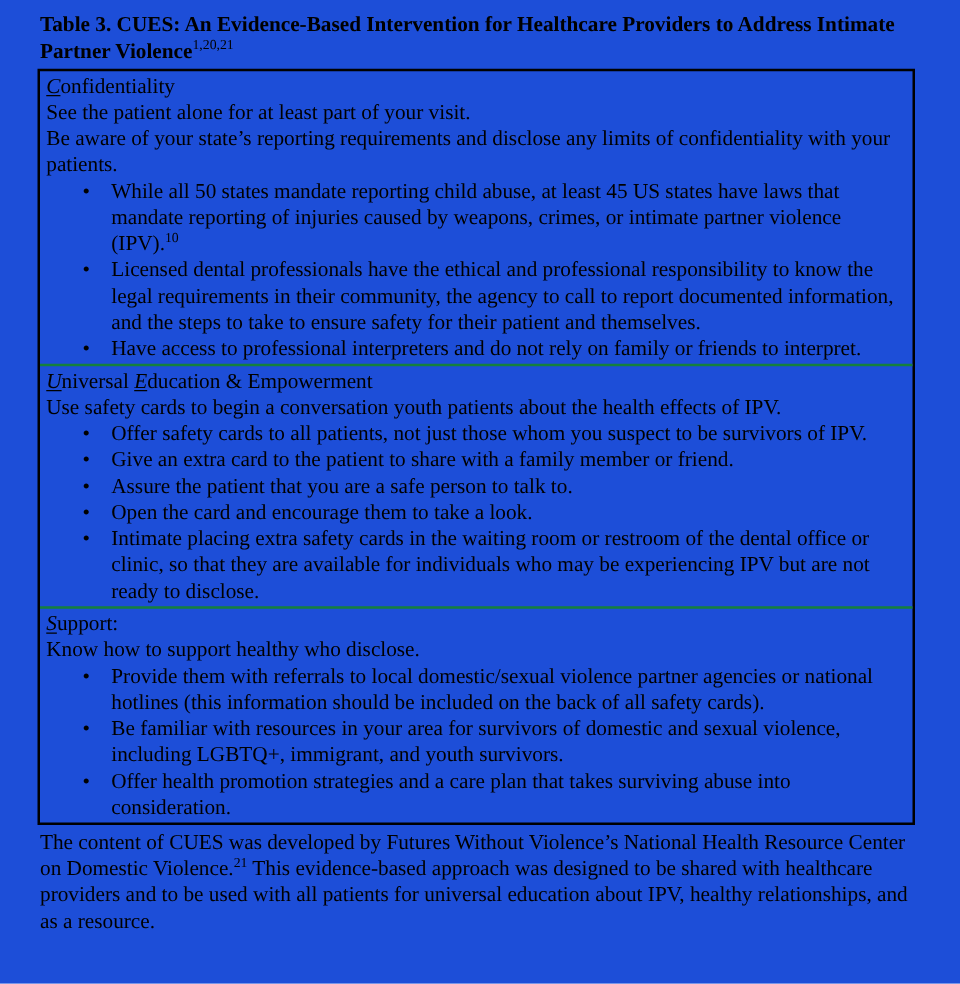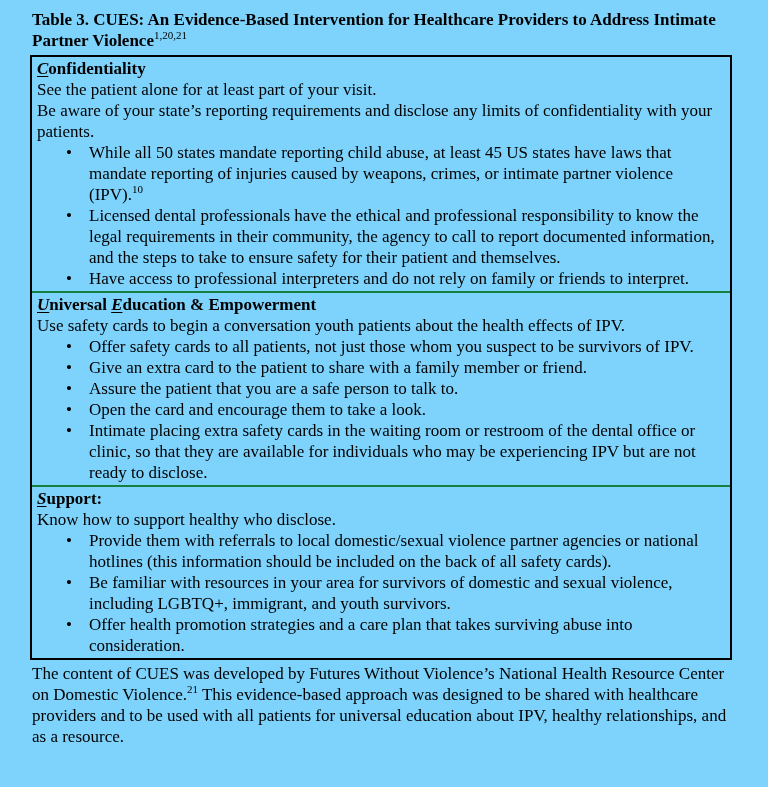--- a/index.html
+++ b/index.html
@@ -5,21 +5,21 @@
   html, body { margin: 0; padding: 0; background: #ffffff; }
   .page {
     width: 768px;
     height: 787px;
     box-sizing: border-box;
     padding: 9px 36px 6px 30px;
     font-family: "Liberation Serif", "DejaVu Serif", serif;
     font-size: 17px;
     line-height: 21px;
     color: #000000;
-    background: #7dd3fc;
+    background: #1d4ed8;
     overflow: hidden;
   }
   .title {
     font-size: 17px;
     line-height: 21px;
     font-weight: bold;
     margin: 0 0 4px 2px;
   }
   .title sup { font-weight: normal; }
   sup {
@@ -32,21 +32,21 @@
   }
   .section {
     padding: 1px 8px 2px 5px;
   }
   .section + .section {
     border-top: 2px solid #15803d;
   }
   .sec-header {
     font-size: 17px;
     line-height: 21px;
-    font-weight: bold;
+    font-weight: normal;
     margin: 0;
   }
   .lead {
     font-style: italic;
     text-decoration: underline;
     text-underline-offset: 2px;
   }
   p { margin: 0; font-family: Liberation Serif, serif; }
   ul.bullets {
     margin: 0;

